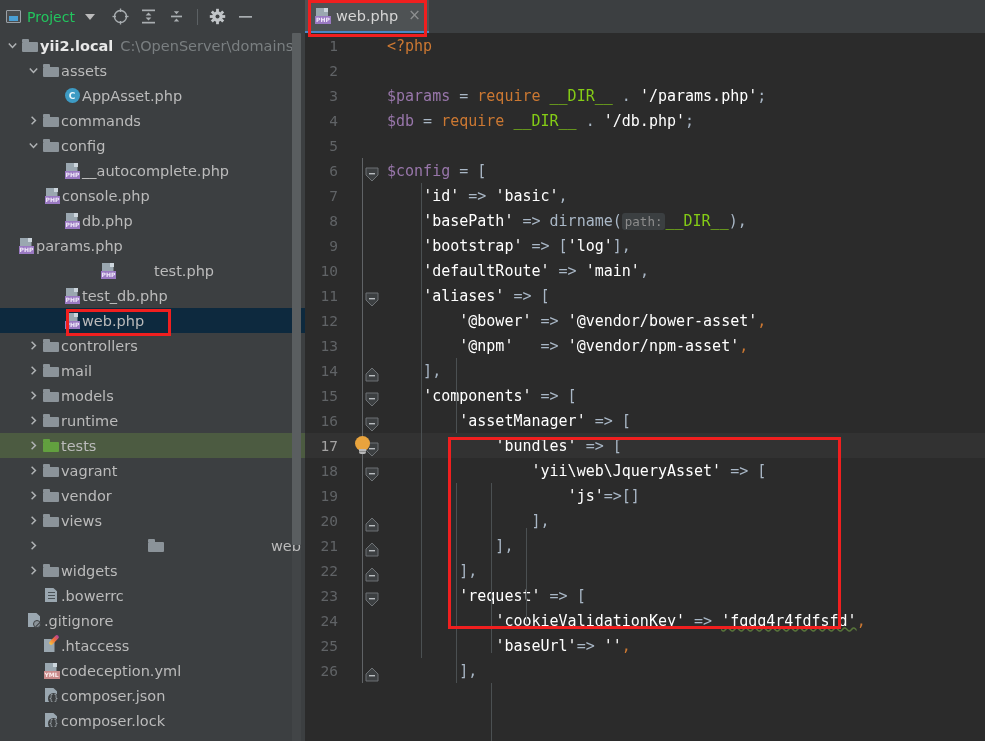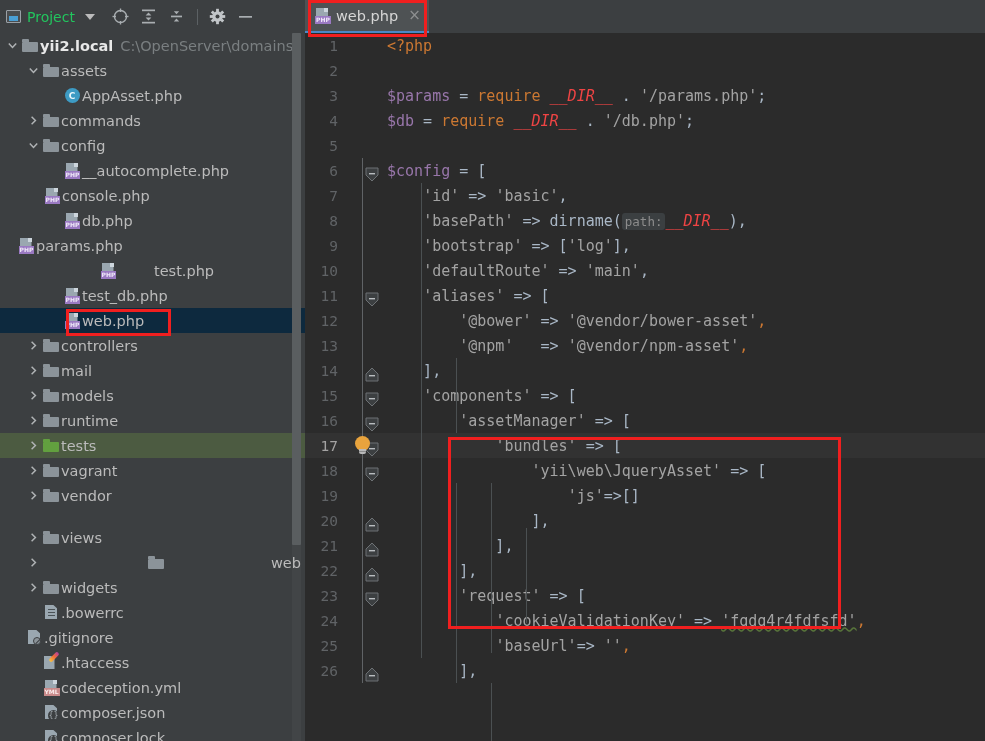--- a/index.html
+++ b/index.html
@@ -129,23 +129,23 @@
   .bulb{position:absolute;left:7px;top:3px;width:17px;height:19px;}
   .bulb .glass{position:absolute;left:1px;top:0;width:15px;height:15px;border-radius:50%;background:#e8a33d;}
   .bulb .base{position:absolute;left:5px;top:13px;width:7px;height:5px;background:#b9b9b9;border-radius:0 0 2px 2px;}
   .bulb .base::after{content:"";position:absolute;left:0;top:2px;width:7px;height:1px;background:#8a8a8a;}
 
   .vguide{position:absolute;width:1px;background:#4b5052;}
 
   
   .k{color:#cc7832;}
   .v{color:#9876aa;}
-  .s{color:#a3a3a3;}
+  .s{color:#ffffff;}
   .c{color:#a9b7c6;}
-  .dir{color:#ef4444;font-style:italic;}
+  .dir{color:#84cc16;}
   .hint{
     background:#3b3f41;color:#8c8c8c;font-size:12.5px;border-radius:3px;
     padding:1px 3px;font-style:normal;
   }
   .typo{
     text-decoration:underline wavy #58753a;text-decoration-skip-ink:none;
   }
 
   
   .redbox{position:absolute;border:3px solid #f01f1f;pointer-events:none;z-index:40;}
@@ -466,21 +466,21 @@
               </svg>
             </span>
             <span class="ibox">
               <span class="folder">
                 <span class="tabp"></span>
                 <span class="bdy"></span>
               </span>
             </span>
             <span class="tlabel2">vendor</span>
           </div>
-          <div class="trow" style="padding-left: 25px; margin-top: 17px;">
+          <div class="trow" style="padding-left: 25px;">
             <span class="arrow">
               <svg width="11" height="11" viewBox="0 0 11 11">
                 <path d="M3.6 1.8 L7.4 5.5 L3.6 9.2" fill="none" stroke="#b0b3b5" stroke-width="1.5"></path>
               </svg>
             </span>
             <span class="ibox">
               <span class="folder">
                 <span class="tabp"></span>
                 <span class="bdy"></span>
               </span>

